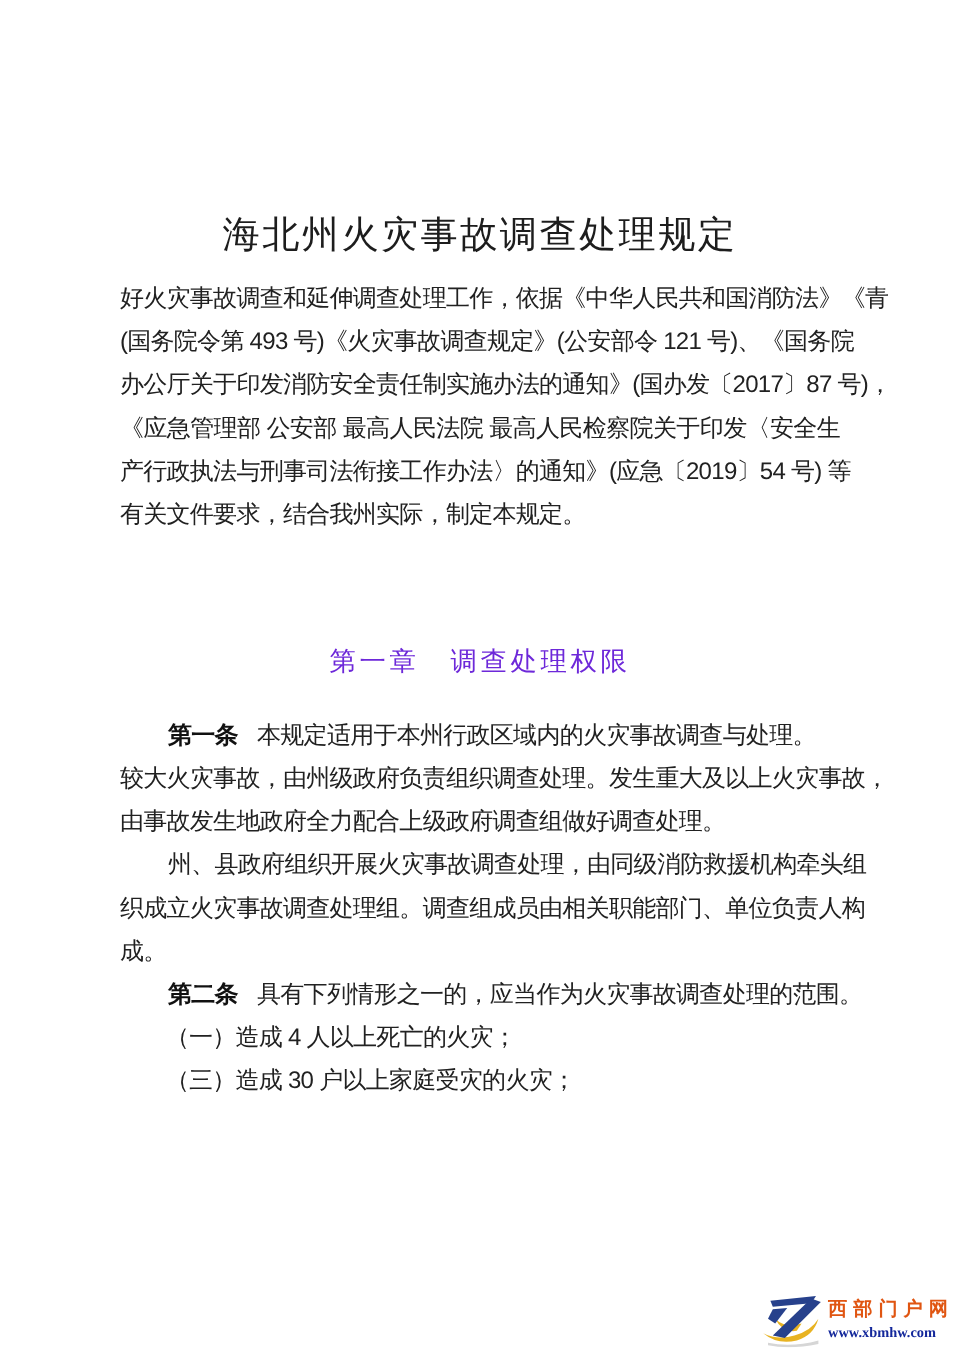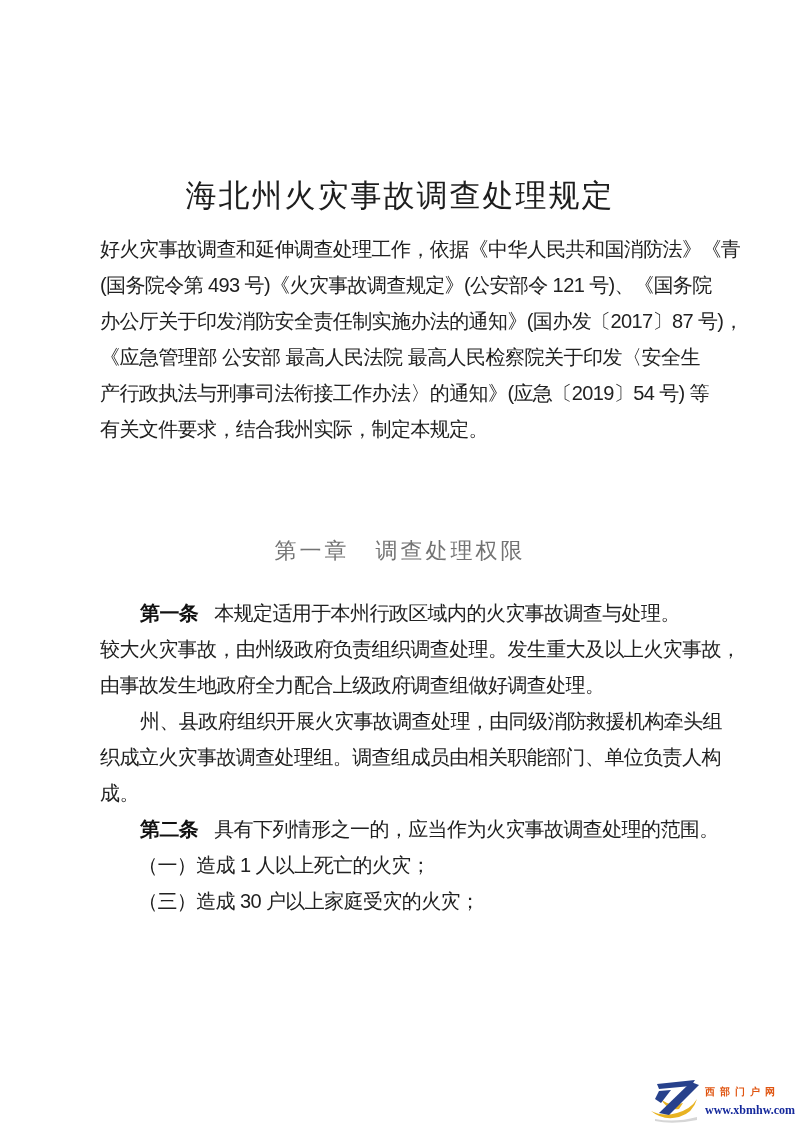--- a/index.html
+++ b/index.html
@@ -21,31 +21,31 @@
     height:36px;line-height:36px;font-size:20px;
     letter-spacing:-0.6px;white-space:nowrap;color:#212121;
   }
   .fj{text-align:justify;text-align-last:justify;}
   .ind{padding-left:40px;}
   .itm{padding-left:38px;}
   .art-label{font-weight:bold;color:#111;}
   .art-gap{display:inline-block;width:16px;}
   .chapter{
     position:absolute;top:536px;left:0;right:0;text-align:center;
-    font-size:22px;letter-spacing:3px;color:#737373;white-space:nowrap;
+    font-size:22px;letter-spacing:3px;color:#6d28d9;white-space:nowrap;
   }
   .chapter .num{margin-right:26px;}
   .footer{
     position:absolute;right:5px;bottom:7px;
     display:flex;align-items:center;
   }
   .logo-mark{width:56px;height:46px;margin-right:2px;flex:none;}
   .footer-text{display:flex;flex-direction:column;justify-content:center;}
   .site-name{
-    font-size:10px;font-weight:bold;letter-spacing:5px;
+    font-size:16px;font-weight:bold;letter-spacing:5px;
     line-height:19px;white-space:nowrap;
   }
   .site-url{
     font-family:"Liberation Serif","DejaVu Serif",serif;
     font-size:12px;font-weight:bold;line-height:18px;white-space:nowrap;
   }
 </style>
 </head>
 <body>
 
@@ -76,21 +76,21 @@
     <div class="ln">由事故发生地政府全力配合上级政府调查组做好调查处理。</div>
 
     <div class="ln ind fj">州、县政府组织开展火灾事故调查处理，由同级消防救援机构牵头组</div>
     <div class="ln fj">织成立火灾事故调查处理组。调查组成员由相关职能部门、单位负责人构</div>
     <div class="ln">成。</div>
 
     <div class="ln ind">
       <span class="art-label">第二条</span><span class="art-gap"></span><span>具有下列情形之一的，应当作为火灾事故调查处理的范围。</span>
     </div>
 
-    <div class="ln itm">（一）造成 1 人以上死亡的火灾；</div>
+    <div class="ln itm">（一）造成 4 人以上死亡的火灾；</div>
     <div class="ln itm">（三）造成 30 户以上家庭受灾的火灾；</div>
 
   </div>
 
   <div class="footer">
     <svg class="logo-mark" viewBox="0 0 56 46" xmlns="http://www.w3.org/2000/svg">
 
       <path d="M8 42 Q 28 46 50 40 L 50 43 Q 26 48 8 44 Z" fill="#d6d6d6"></path>
 
       <path d="M4 34 Q 16 40 30 36 Q 44 32 50 22 Q 46 36 32 40 Q 16 44 4 34 Z" fill="#e8b322"></path>

